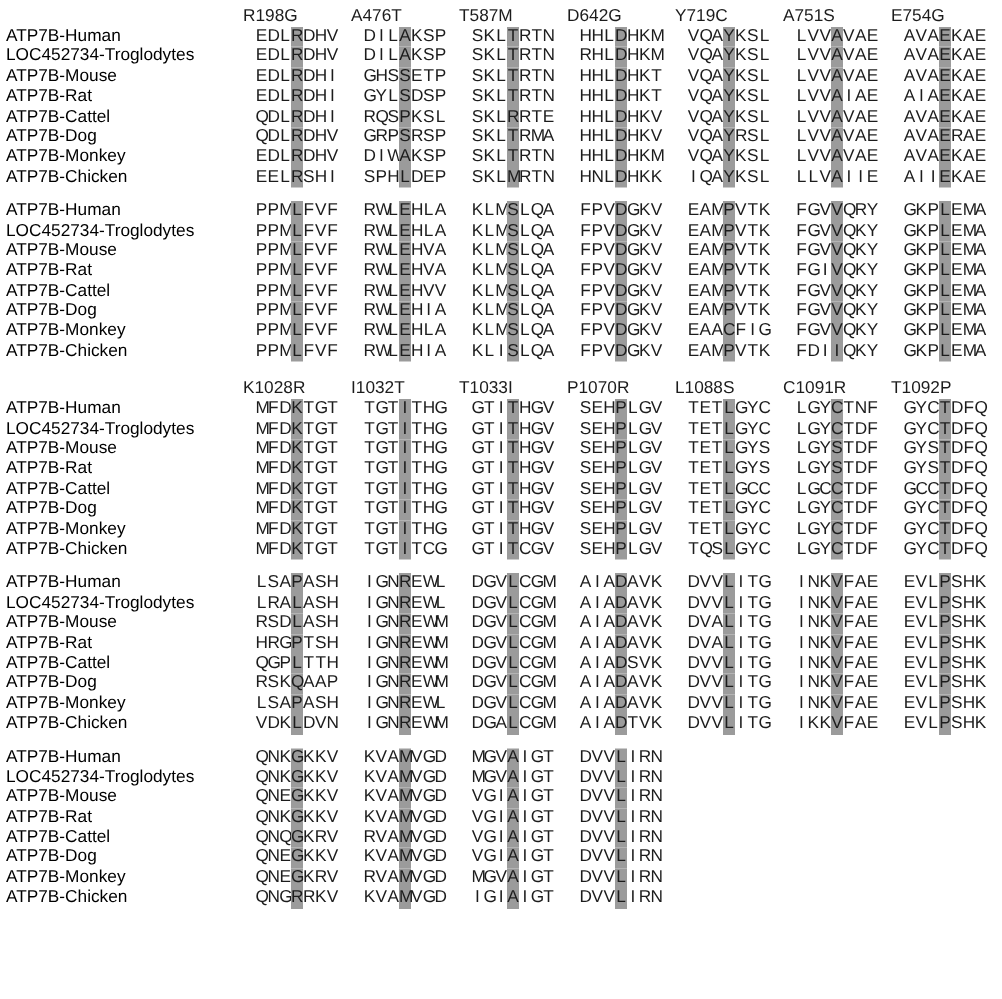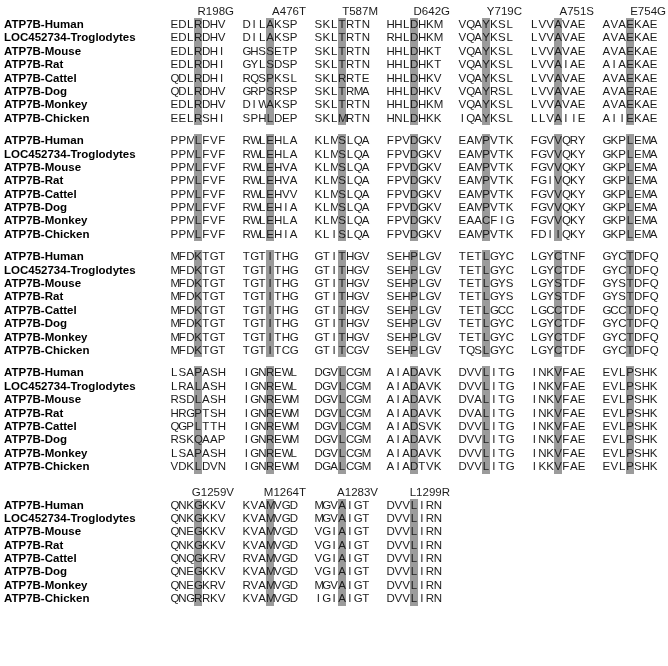--- a/index.html
+++ b/index.html
@@ -25,35 +25,35 @@
     height: 16px;
     align-items: flex-end;
   }
   .label-spacer {
     width: 158px;
     flex: 0 0 158px;
   }
   .mut-header {
     width: 72px;
     flex: 0 0 72px;
-    text-align: right;
+    text-align: left;
     font-size: 11.5px;
     color: #1c1c1c;
     line-height: 14px;
     white-space: nowrap;
   }
   .seq-row {
     display: flex;
     height: 13.4px;
     align-items: center;
   }
   .species-label {
     width: 158px;
     flex: 0 0 158px;
-    font-weight: bold;
+    font-weight: normal;
     font-size: 11.5px;
     color: #000000;
     line-height: 13.4px;
     white-space: nowrap;
   }
   .seq-cell {
     width: 72px;
     flex: 0 0 72px;
     display: flex;
     justify-content: center;
@@ -1141,20 +1141,30 @@
           <span class="res">K</span>
           <span class="res">P</span>
           <span class="res hl">L</span>
           <span class="res">E</span>
           <span class="res">M</span>
           <span class="res">A</span>
         </div>
       </div>
     </div>
     <div class="block">
+      <div class="header-row">
+        <div class="label-spacer"></div>
+        <div class="mut-header">K1028R</div>
+        <div class="mut-header">I1032T</div>
+        <div class="mut-header">T1033I</div>
+        <div class="mut-header">P1070R</div>
+        <div class="mut-header">L1088S</div>
+        <div class="mut-header">C1091R</div>
+        <div class="mut-header">T1092P</div>
+      </div>
       <div class="seq-row">
         <div class="species-label">ATP7B-Human</div>
         <div class="seq-cell">
           <span class="res">M</span>
           <span class="res">F</span>
           <span class="res">D</span>
           <span class="res hl">K</span>
           <span class="res">T</span>
           <span class="res">G</span>
           <span class="res">T</span>
@@ -2201,27 +2211,20 @@
           <span class="res">V</span>
           <span class="res">L</span>
           <span class="res hl">P</span>
           <span class="res">S</span>
           <span class="res">H</span>
           <span class="res">K</span>
         </div>
       </div>
     </div>
     <div class="block">
-      <div class="header-row">
-        <div class="label-spacer"></div>
-        <div class="mut-header">G1259V</div>
-        <div class="mut-header">M1264T</div>
-        <div class="mut-header">A1283V</div>
-        <div class="mut-header">L1299R</div>
-      </div>
       <div class="seq-row">
         <div class="species-label">ATP7B-Human</div>
         <div class="seq-cell">
           <span class="res">Q</span>
           <span class="res">N</span>
           <span class="res">K</span>
           <span class="res hl">G</span>
           <span class="res">K</span>
           <span class="res">K</span>
           <span class="res">V</span>

